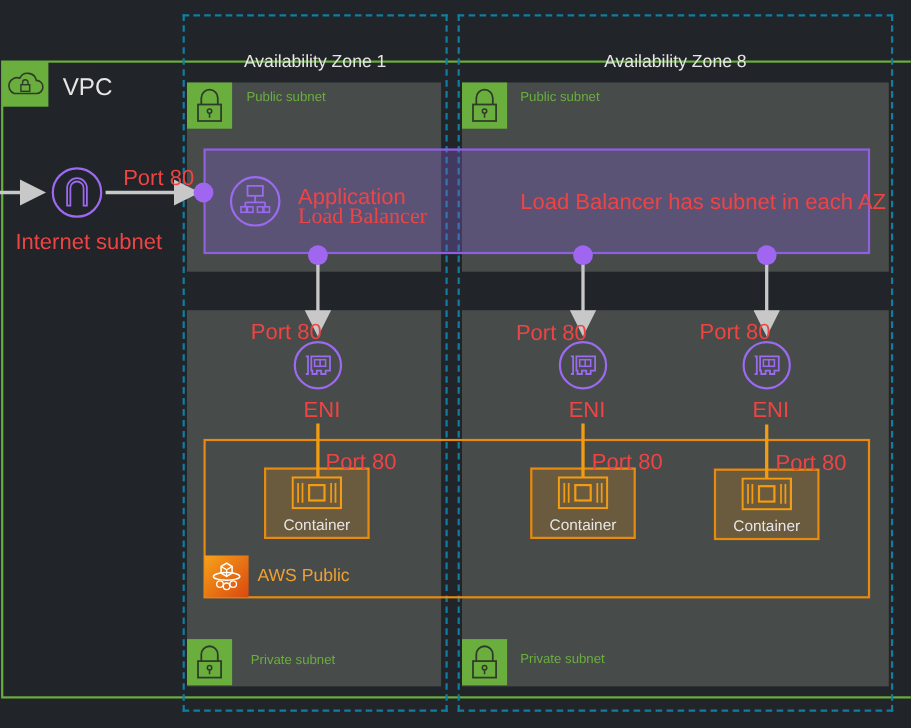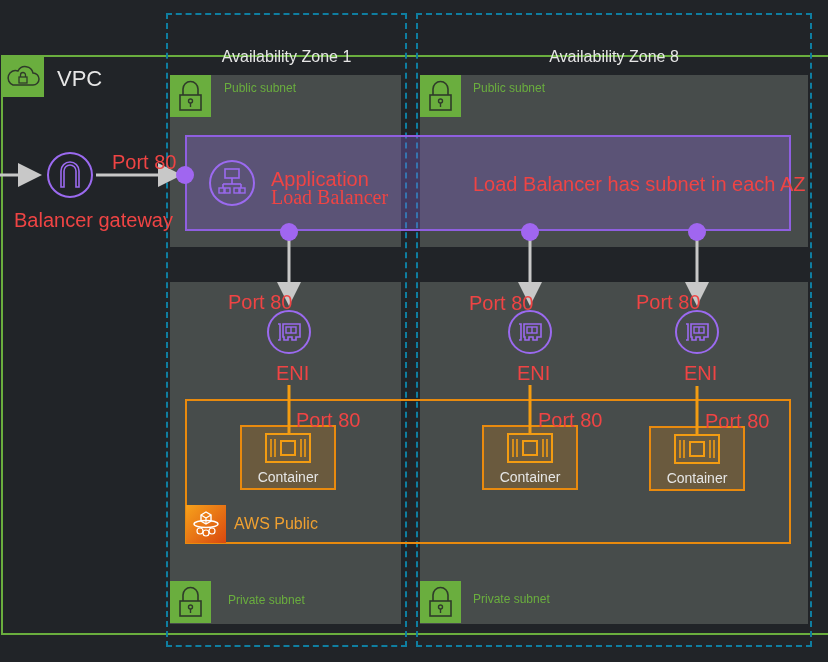--- a/index.html
+++ b/index.html
@@ -181,21 +181,21 @@
   <circle cx="530" cy="232" r="9" fill="#a066f0"></circle>
   <circle cx="697" cy="232" r="9" fill="#a066f0"></circle>
 </svg>
 
 <div class="abs" style="left:46px;top:151px;width:48px;height:48px;">
   <svg width="48" height="48" viewBox="0 0 48 48">
       <circle cx="24" cy="24" r="22" fill="none" stroke="#9b6af0" stroke-width="2"></circle>
       <path d="M15 36 V20 a9 9 0 0 1 18 0 V36 h-3 V20 a6 6 0 0 0-12 0 V36 z" fill="none" stroke="#9b6af0" stroke-width="1.6"></path>
     </svg>
 </div>
-<div class="abs label" style="left:14px;top:209px;">Balancer gateway</div>
+<div class="abs label" style="left:14px;top:209px;">Internet subnet</div>
 <div class="abs label" style="left:112px;top:151px;">Port 80</div>
 
 <div class="abs" style="left:266px;top:309px;width:46px;height:46px;">
   <svg width="46" height="46" viewBox="0 0 46 46">
       <circle cx="23" cy="23" r="21" fill="none" stroke="#9b6af0" stroke-width="2"></circle>
       <path d="M12 15 h2 v16 h-2" fill="none" stroke="#9b6af0" stroke-width="1.6"></path>
       <path d="M17 15 h17 v13 h-4 v3 h-4 v-3 h-4 v3 h-4 v-3 h-1 z" fill="none" stroke="#9b6af0" stroke-width="1.6"></path>
       <rect x="20" y="18" width="10" height="6" fill="none" stroke="#9b6af0" stroke-width="1.4"></rect>
       <line x1="25" y1="18" x2="25" y2="24" stroke="#9b6af0" stroke-width="1.4"></line>
     </svg>

